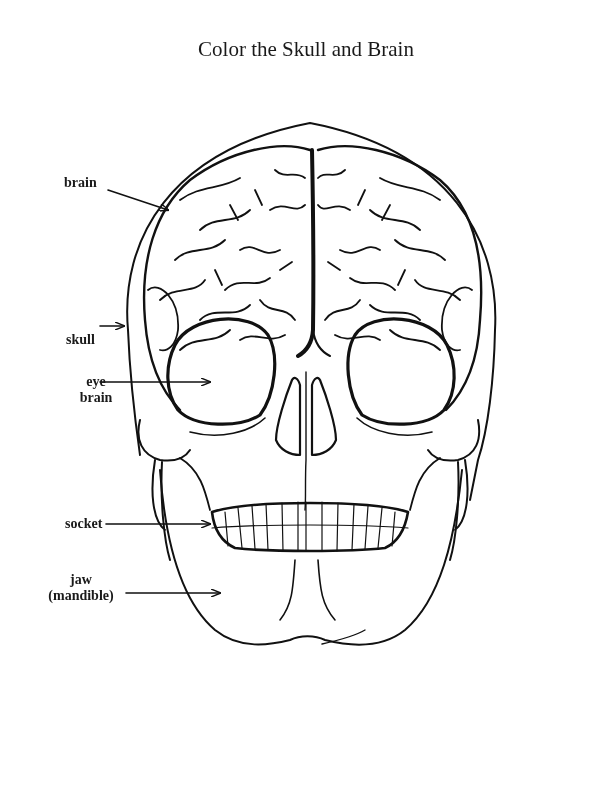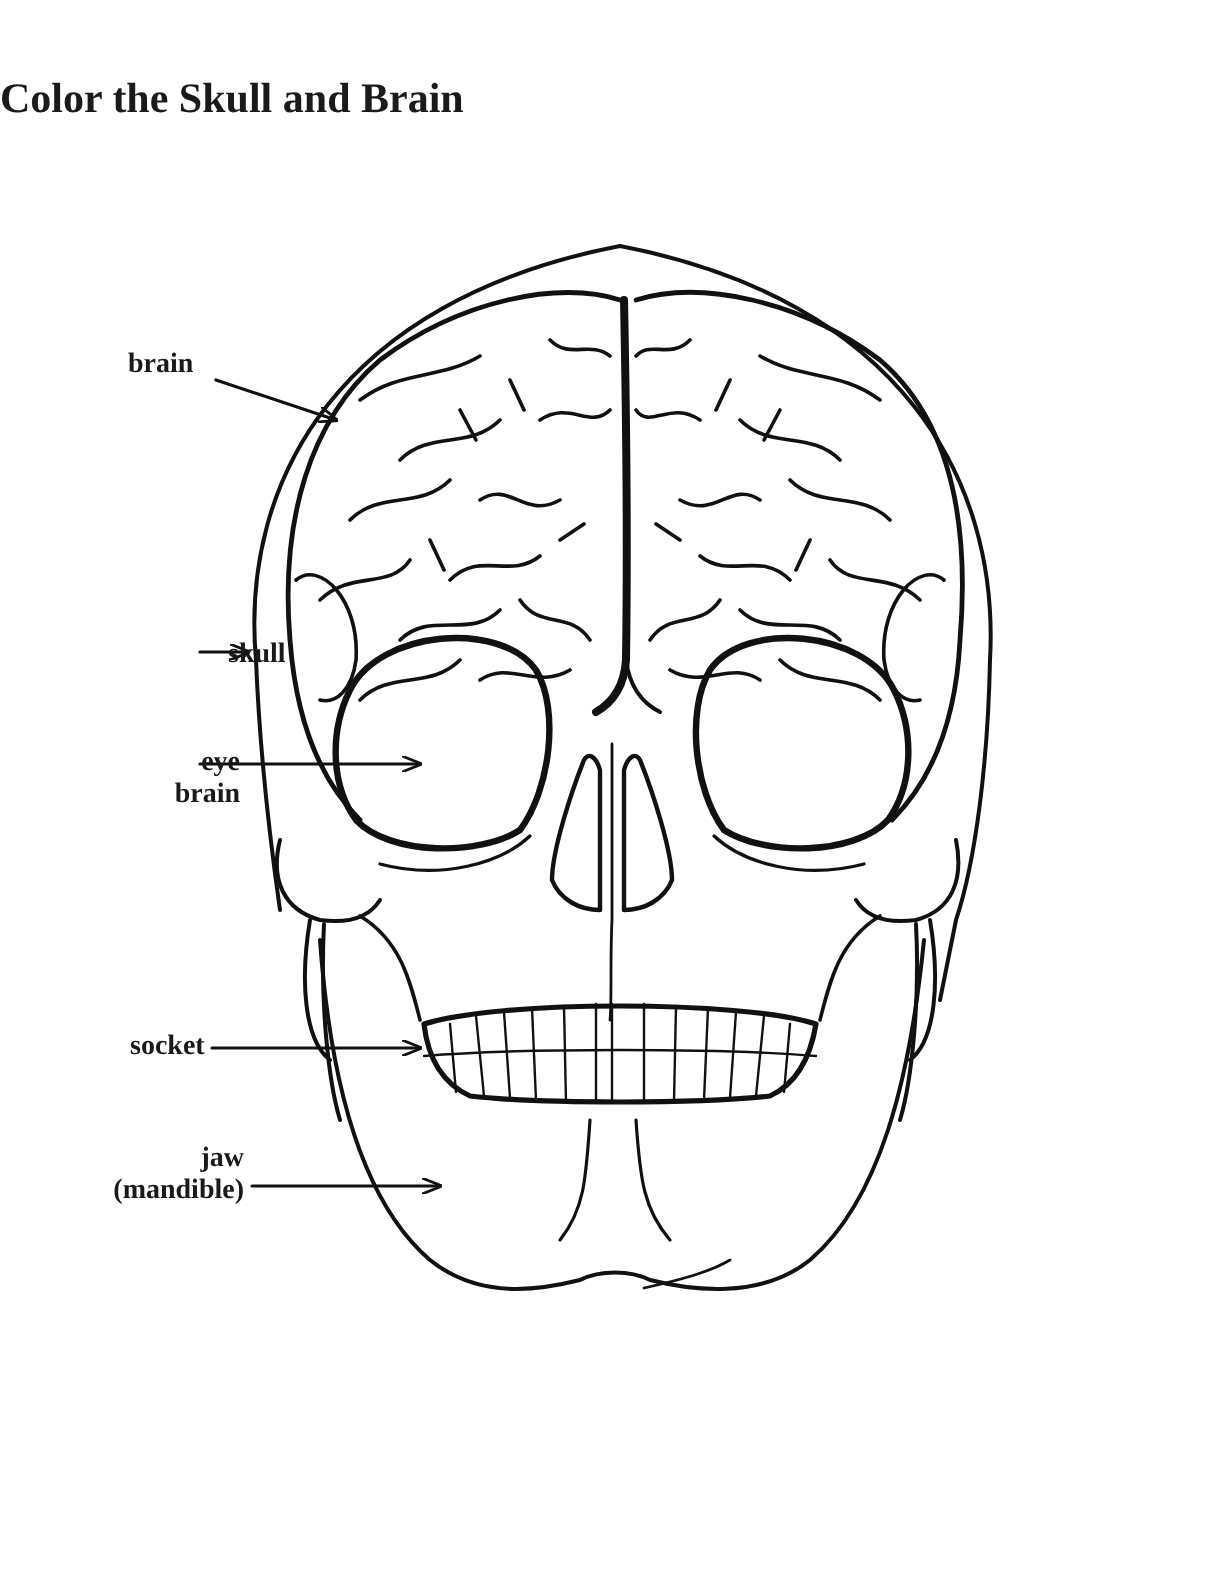--- a/index.html
+++ b/index.html
@@ -1,24 +1,24 @@
 <!DOCTYPE html>
 <html><head>
   <meta charset="utf-8">
   <style>
     html, body { margin: 0; padding: 0; background: #ffffff; }
     body { width: 612px; height: 792px; position: relative; overflow: hidden; }
     .title {
-      position: absolute; left: 0; top: 37px; width: 612px; text-align: left;
-      font-family: "Liberation Serif", "DejaVu Serif", serif; font-weight: bold;
+      position: absolute; left: 0; top: 37px; width: 612px; text-align: center;
+      font-family: "Liberation Serif", "DejaVu Serif", serif; font-weight: normal;
       font-size: 21px; color: #1a1a1a;
     }
     .label {
       position: absolute; font-family: "Liberation Serif", "DejaVu Serif", serif;
-      font-weight: bold; font-size: 14px; color: #1a1a1a; text-align: right; line-height: 16px;
+      font-weight: bold; font-size: 14px; color: #1a1a1a; text-align: center; line-height: 16px;
     }
     .credit {
       position: absolute; font-family: "Liberation Serif", "DejaVu Serif", serif;
       font-weight: bold; font-size: 11px; color: #1a1a1a; text-align: right; line-height: 14px;
     }
     svg.drawing { position: absolute; left: 0; top: 0; }
   </style>
 </head>
 <body>
 
@@ -74,21 +74,21 @@
     <path stroke-width="1.6" marker-end="url(#arrow)" d="M100,326 L124,326"></path>
     <path stroke-width="1.6" marker-end="url(#arrow)" d="M100,382 L210,382"></path>
     <path stroke-width="1.6" marker-end="url(#arrow)" d="M106,524 L210,524"></path>
     <path stroke-width="1.6" marker-end="url(#arrow)" d="M126,593 L220,593"></path>
 
     <path stroke-width="1.4" d="M322,644 C340,640 355,636 365,630"></path>
   </g>
 </svg>
 
 <div class="label" style="left:64px; top:175px;">brain</div>
-<div class="label" style="left:66px; top:320px;margin-left:48px;">skull</div>
+<div class="label" style="left:66px; top:332px;">skull</div>
 <div class="label" style="left:72px; top:374px; width:48px;">
   <div>eye</div>
   <div>brain</div>
 </div>
 <div class="label" style="left:65px; top:516px;">socket</div>
 <div class="label" style="left:40px; top:572px; width:82px;">
   <div>jaw</div>
   <div>(mandible)</div>
 </div>
 

